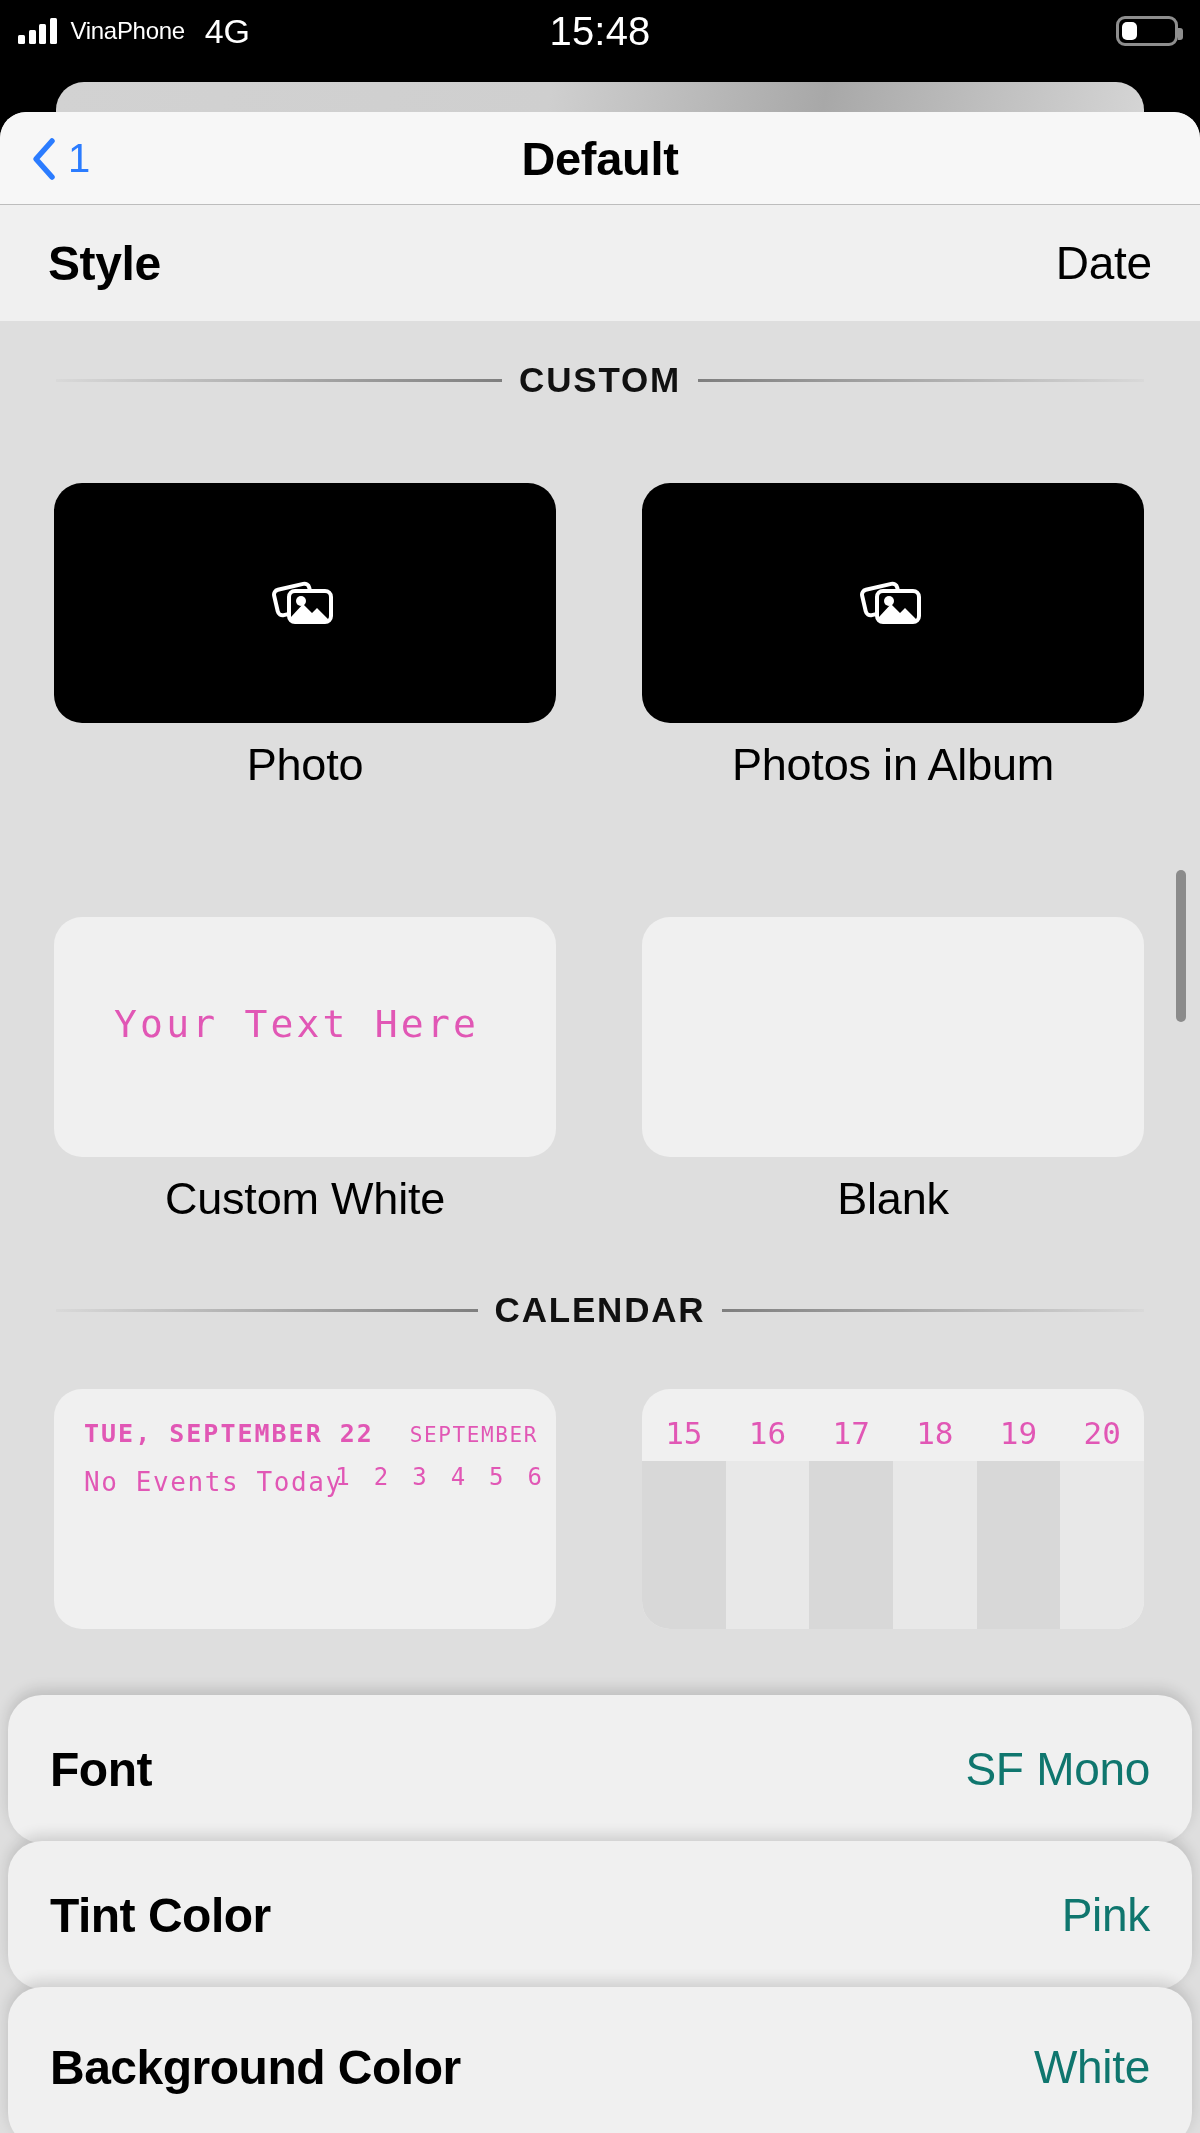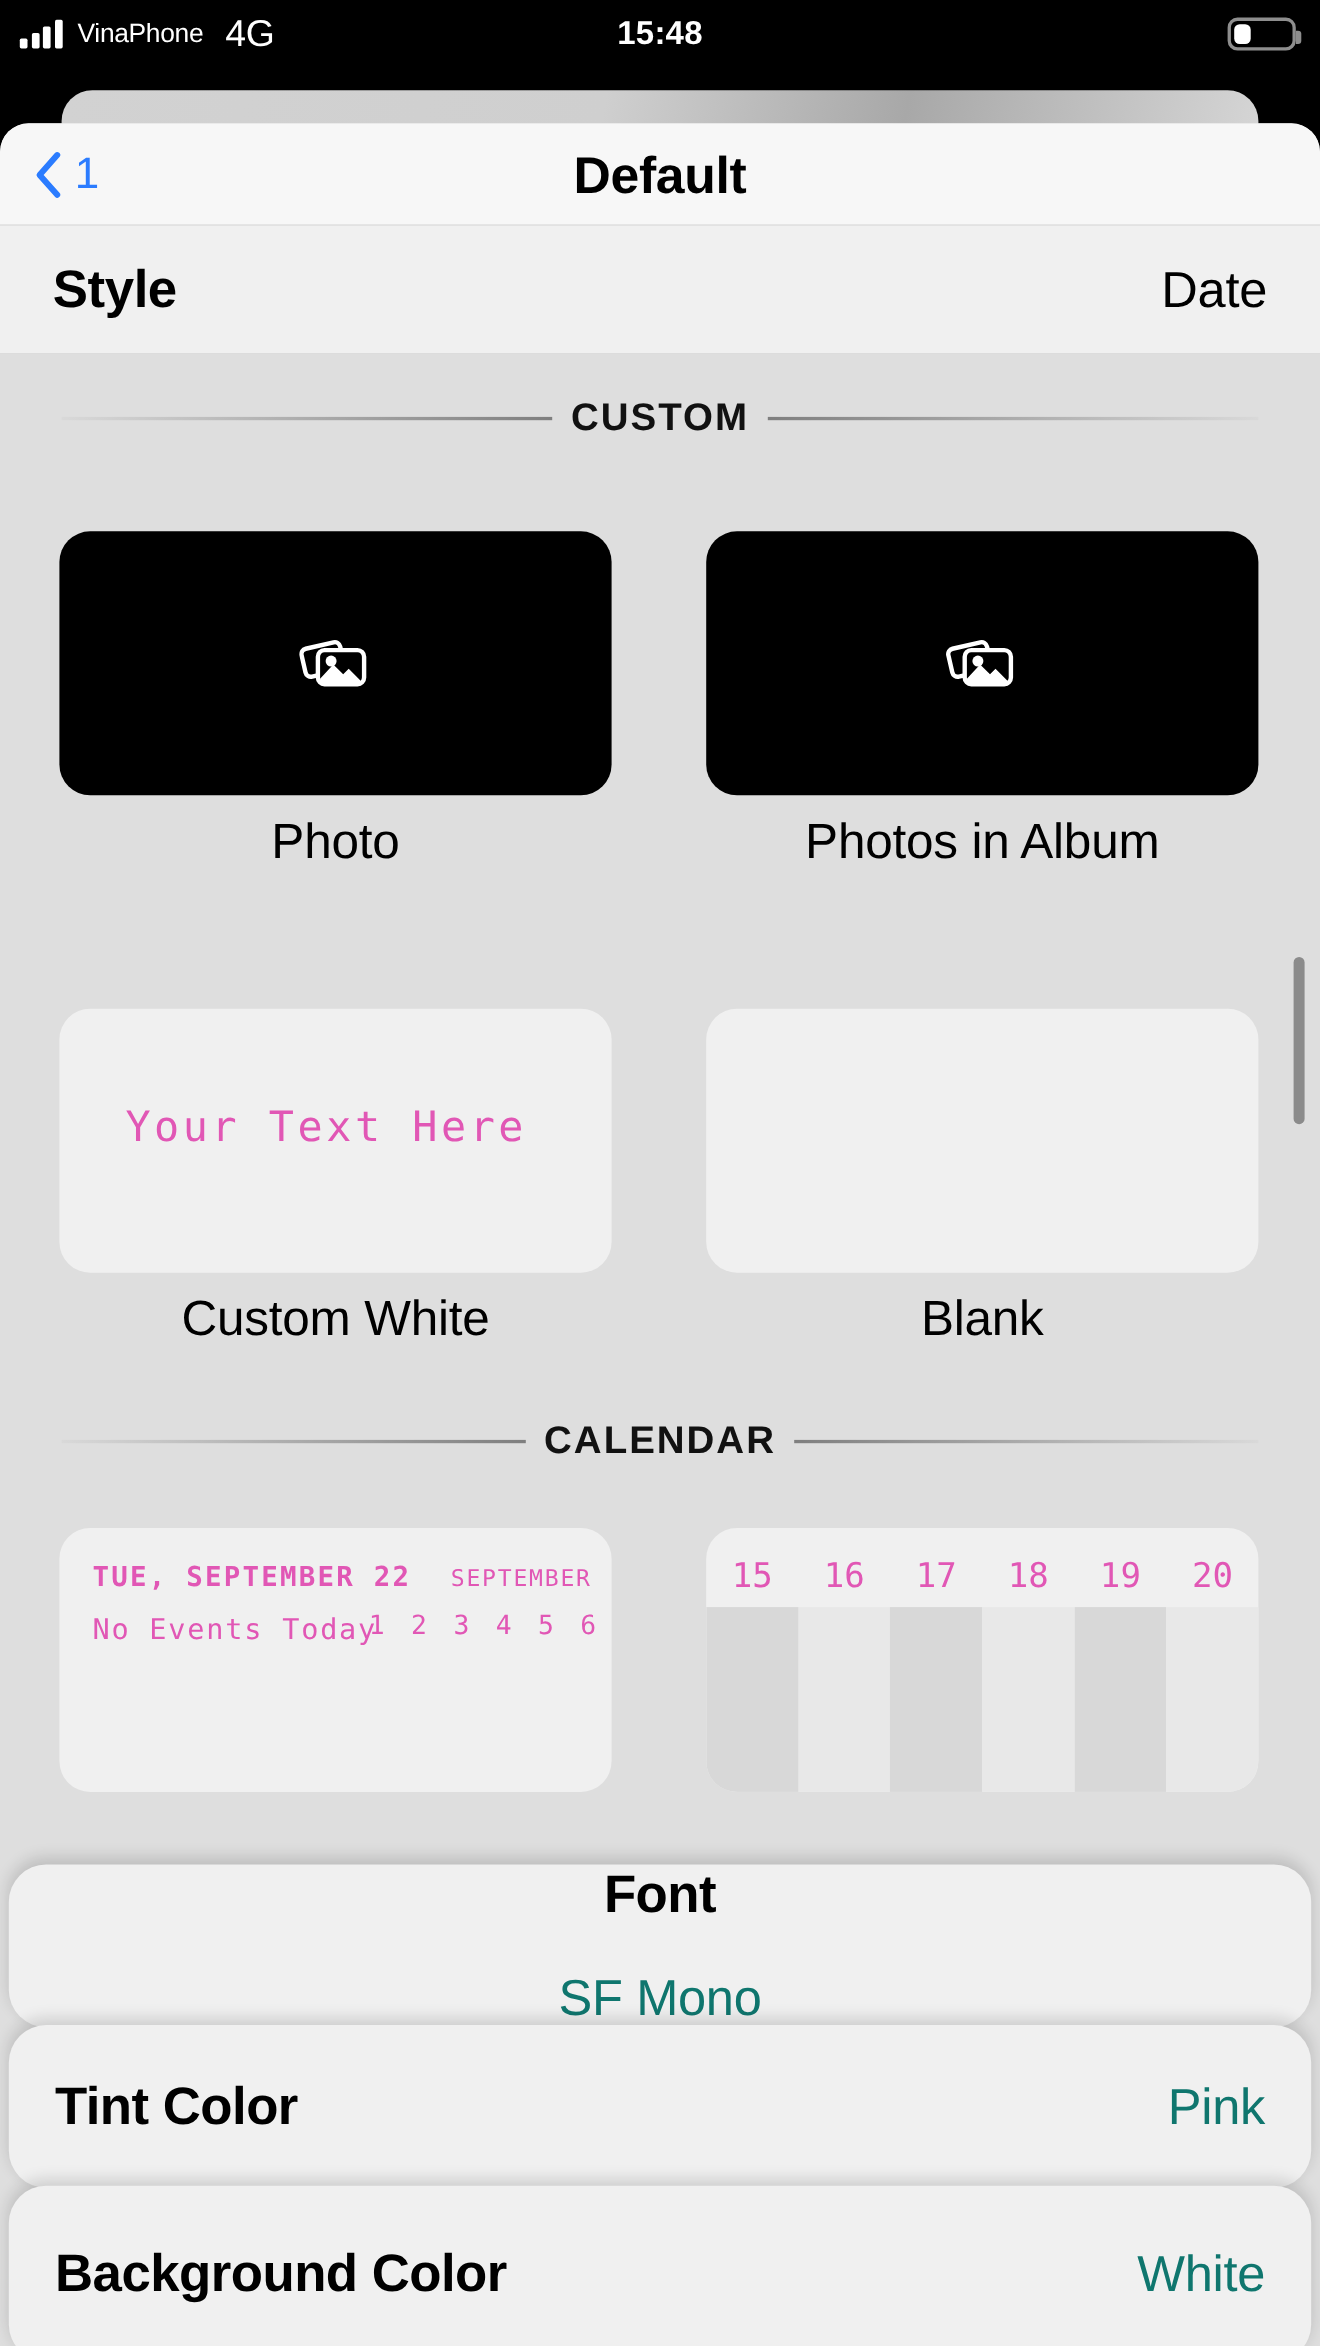--- a/index.html
+++ b/index.html
@@ -31,21 +31,21 @@
   .signal-bars i { display: block; width: 7px; background: #fff; border-radius: 1.5px; }
   .signal-bars i:nth-child(1) { height: 9px; }
   .signal-bars i:nth-child(2) { height: 14px; }
   .signal-bars i:nth-child(3) { height: 20px; }
   .signal-bars i:nth-child(4) { height: 26px; }
   .carrier-name { font-size: 24px; letter-spacing: -0.3px; }
   .net-type { font-size: 34px; letter-spacing: -0.3px; margin-left: 6px; }
   .sb-time {
     position: absolute; left: 0; width: 1200px; top: 0; height: 62px;
     display: flex; align-items: center; justify-content: center;
-    font-size: 30px; font-weight: 700; letter-spacing: 0.2px;
+    font-size: 40px; font-weight: 400; letter-spacing: 0.2px;
   }
   .sb-right {
     position: absolute; right: 22px; top: 0; height: 62px;
     display: flex; align-items: center;
   }
   .battery {
     position: relative; width: 62px; height: 30px;
     border: 3px solid #8e8e8e; border-radius: 9px;
   }
   .battery .lvl {
@@ -338,21 +338,21 @@
             <span class="off"></span>
             <span class="on"></span>
             <span class="off"></span>
           </span>
       </div>
 
       <div id="scroll-indicator" style="right:14px;top:549px;height:152px;"></div>
 
     </div>
 
-    <div class="bottom-card" style="top:1583px;height:148px;flex-direction:column;">
+    <div class="bottom-card" style="top:1583px;height:148px;">
       <span class="bc-label">Font</span>
       <span class="bc-value">SF Mono</span>
     </div>
 
     <div class="bottom-card" style="top:1729px;height:148px;">
       <span class="bc-label">Tint Color</span>
       <span class="bc-value">Pink</span>
     </div>
 
     <div class="bottom-card" style="top:1875px;height:160px;">

